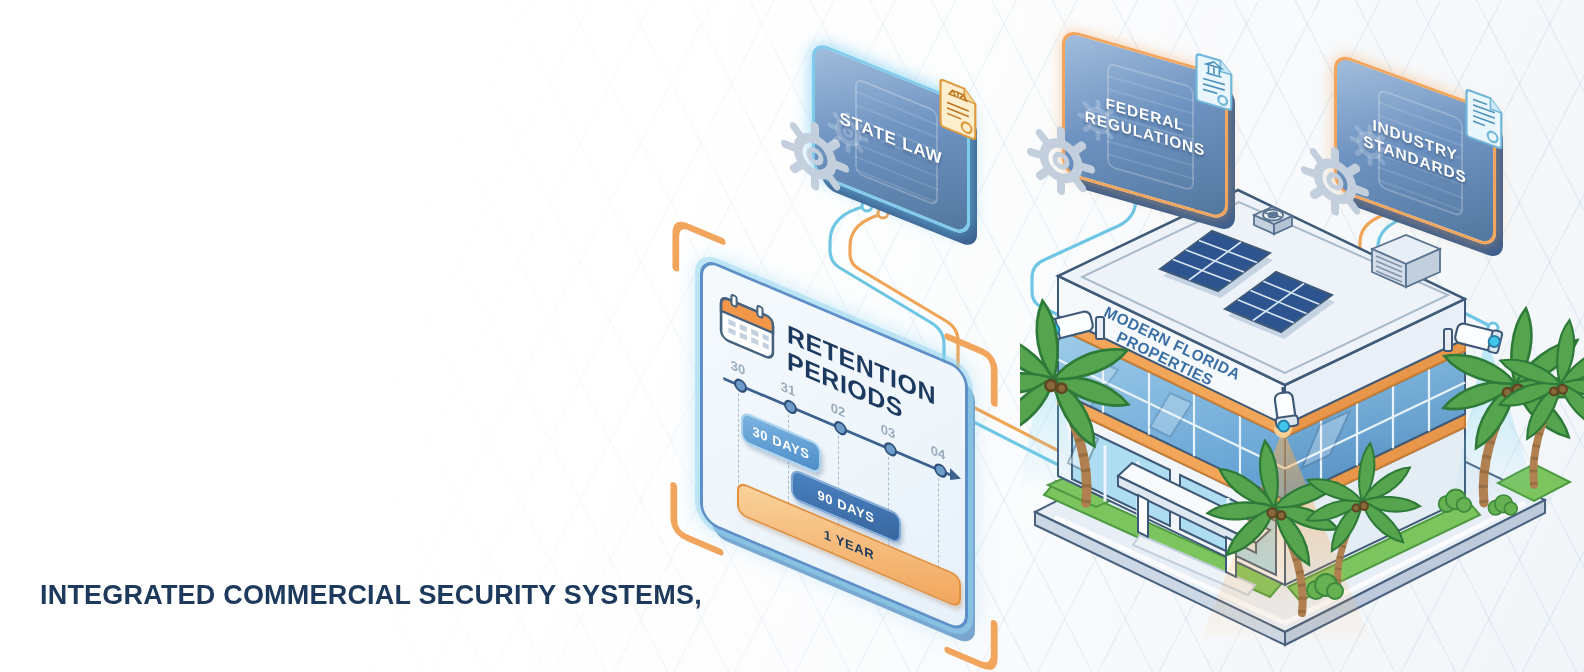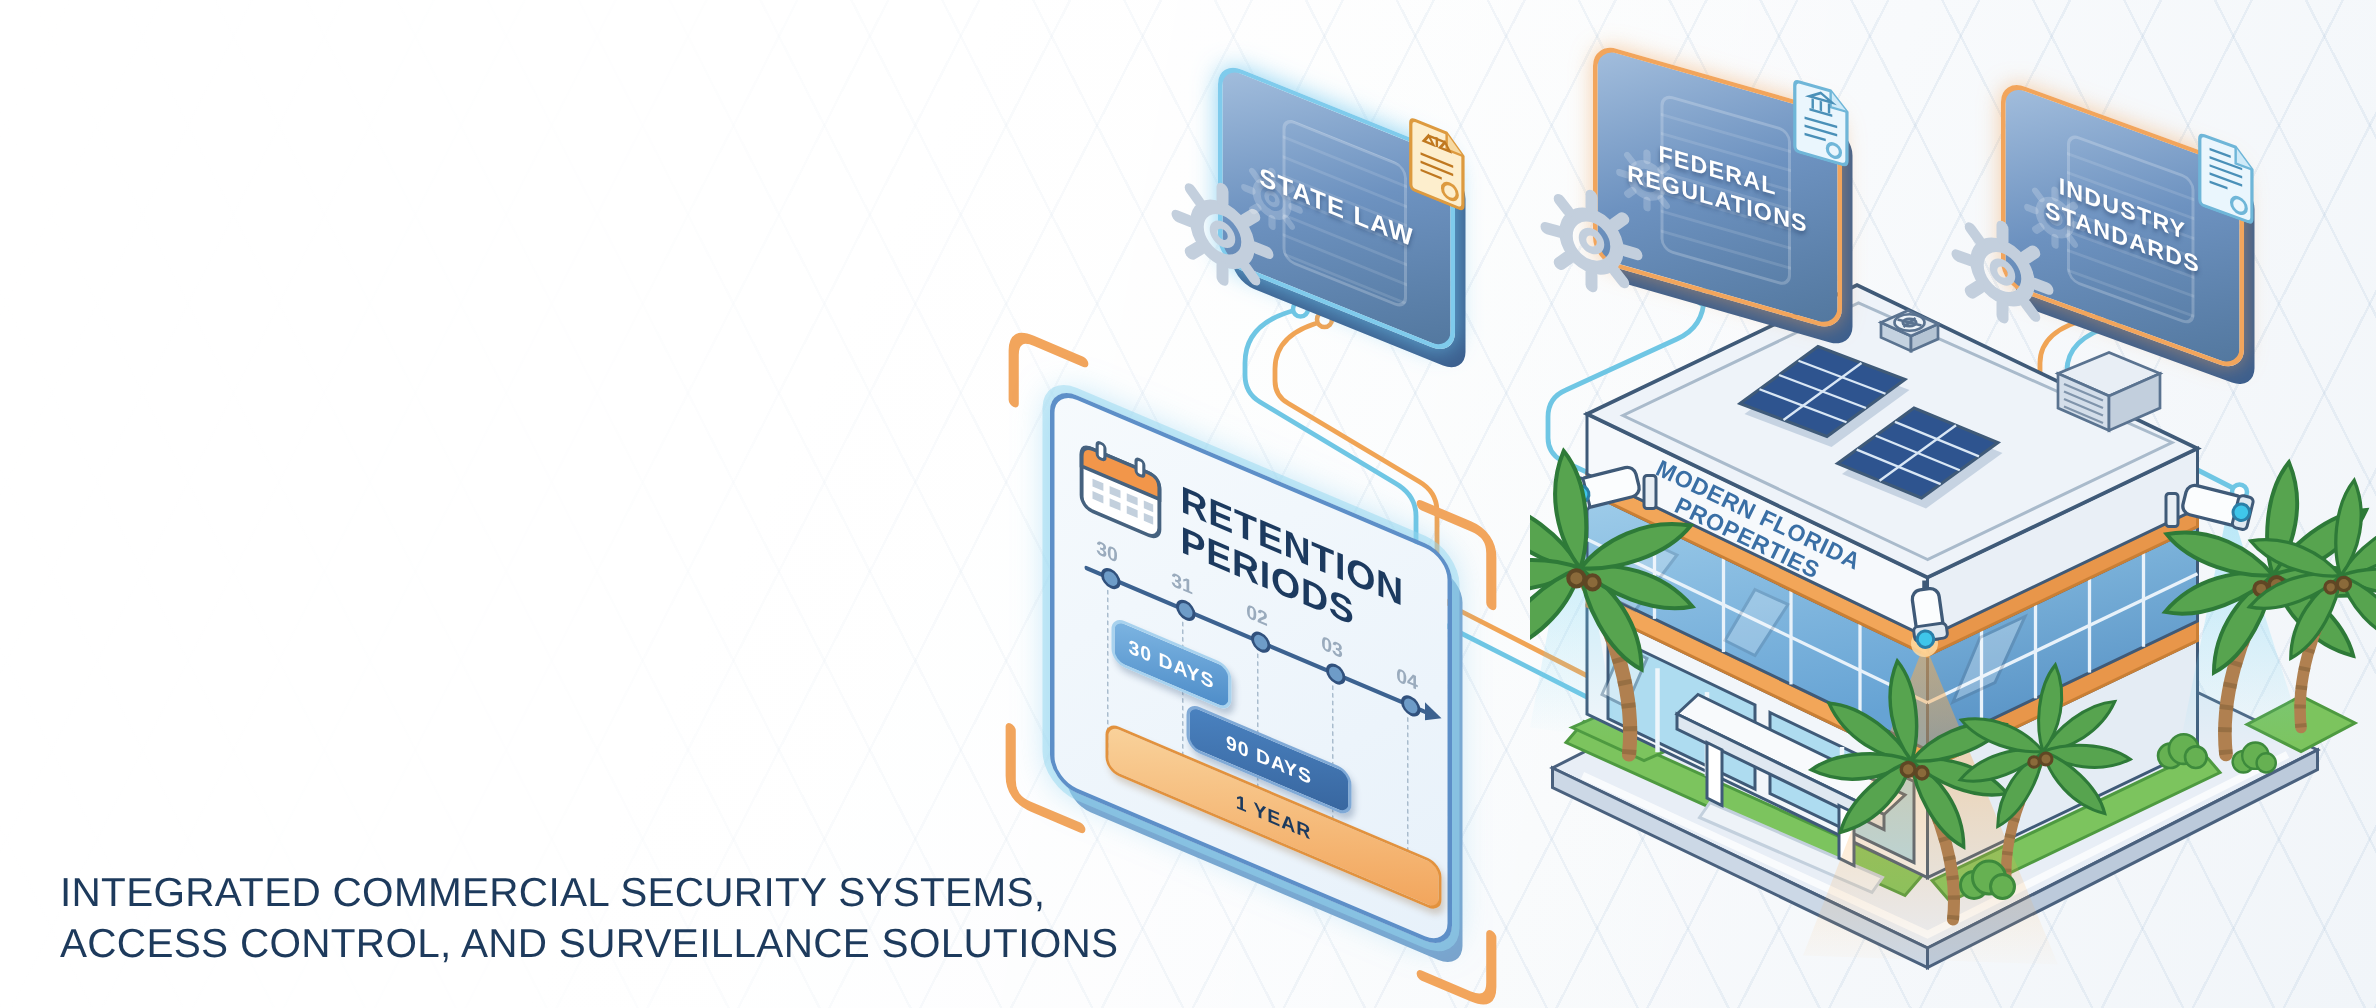--- a/index.html
+++ b/index.html
@@ -56,21 +56,21 @@
   .dash{position:absolute;top:118px;height:110px;border-left:1.5px dashed #a9bccd;}
   .pill{position:absolute;display:flex;align-items:center;justify-content:center;border-radius:9px;
     font-weight:bold;font-size:13px;letter-spacing:.6px;color:#fff;}
   .pill.p30{left:38px;top:134px;width:76px;height:27px;border:2px solid #a8d2ee;
     background:linear-gradient(160deg,#7db5e2,#4d8cc8);box-shadow:2px 3px 4px rgba(60,90,130,.3);}
   .pill.p90{left:88px;top:170px;width:106px;height:27px;border:2px solid #7fa9d6;
     background:linear-gradient(160deg,#4a82c0,#38669f);box-shadow:2px 3px 4px rgba(60,90,130,.3);}
   .pill.p1y{left:34px;top:206px;width:220px;height:29px;border:2px solid #e2923e;color:#1c3a5e;
     background:linear-gradient(160deg,#f9d29b,#f2a55c);box-shadow:2px 3px 4px rgba(140,90,40,.25);}
   
-  .headline{position:absolute;left:40px;top:578px;z-index:5;color:#1d3a5c;font-weight:normal;
+  .headline{position:absolute;left:40px;top:578px;z-index:5;color:#1d3a5c;font-weight:bold;
     font-size:27px;line-height:34px;letter-spacing:.2px;}
 </style>
 </head>
 <body>
 
 <div class="canvas">
   <div class="grid"></div>
 
   <svg width="0" height="0" style="position:absolute">
     <defs>
@@ -432,15 +432,14 @@
         <line x1="7" y1="19" x2="27" y2="19"></line>
           <line x1="7" y1="24" x2="27" y2="24"></line>
           <line x1="7" y1="29" x2="18" y2="29"></line>
       </g>
       <circle cx="25" cy="37" r="4.5" fill="none" stroke="#6fb6d8" stroke-width="2"></circle>
     </svg>
   </div>
 
   <div class="headline">
     <div>INTEGRATED COMMERCIAL SECURITY SYSTEMS,</div>
-    <div>ACCESS CONTROL, AND SURVEILLANCE SOLUTIONS</div>
   </div>
 </div>
 
 </body></html>

